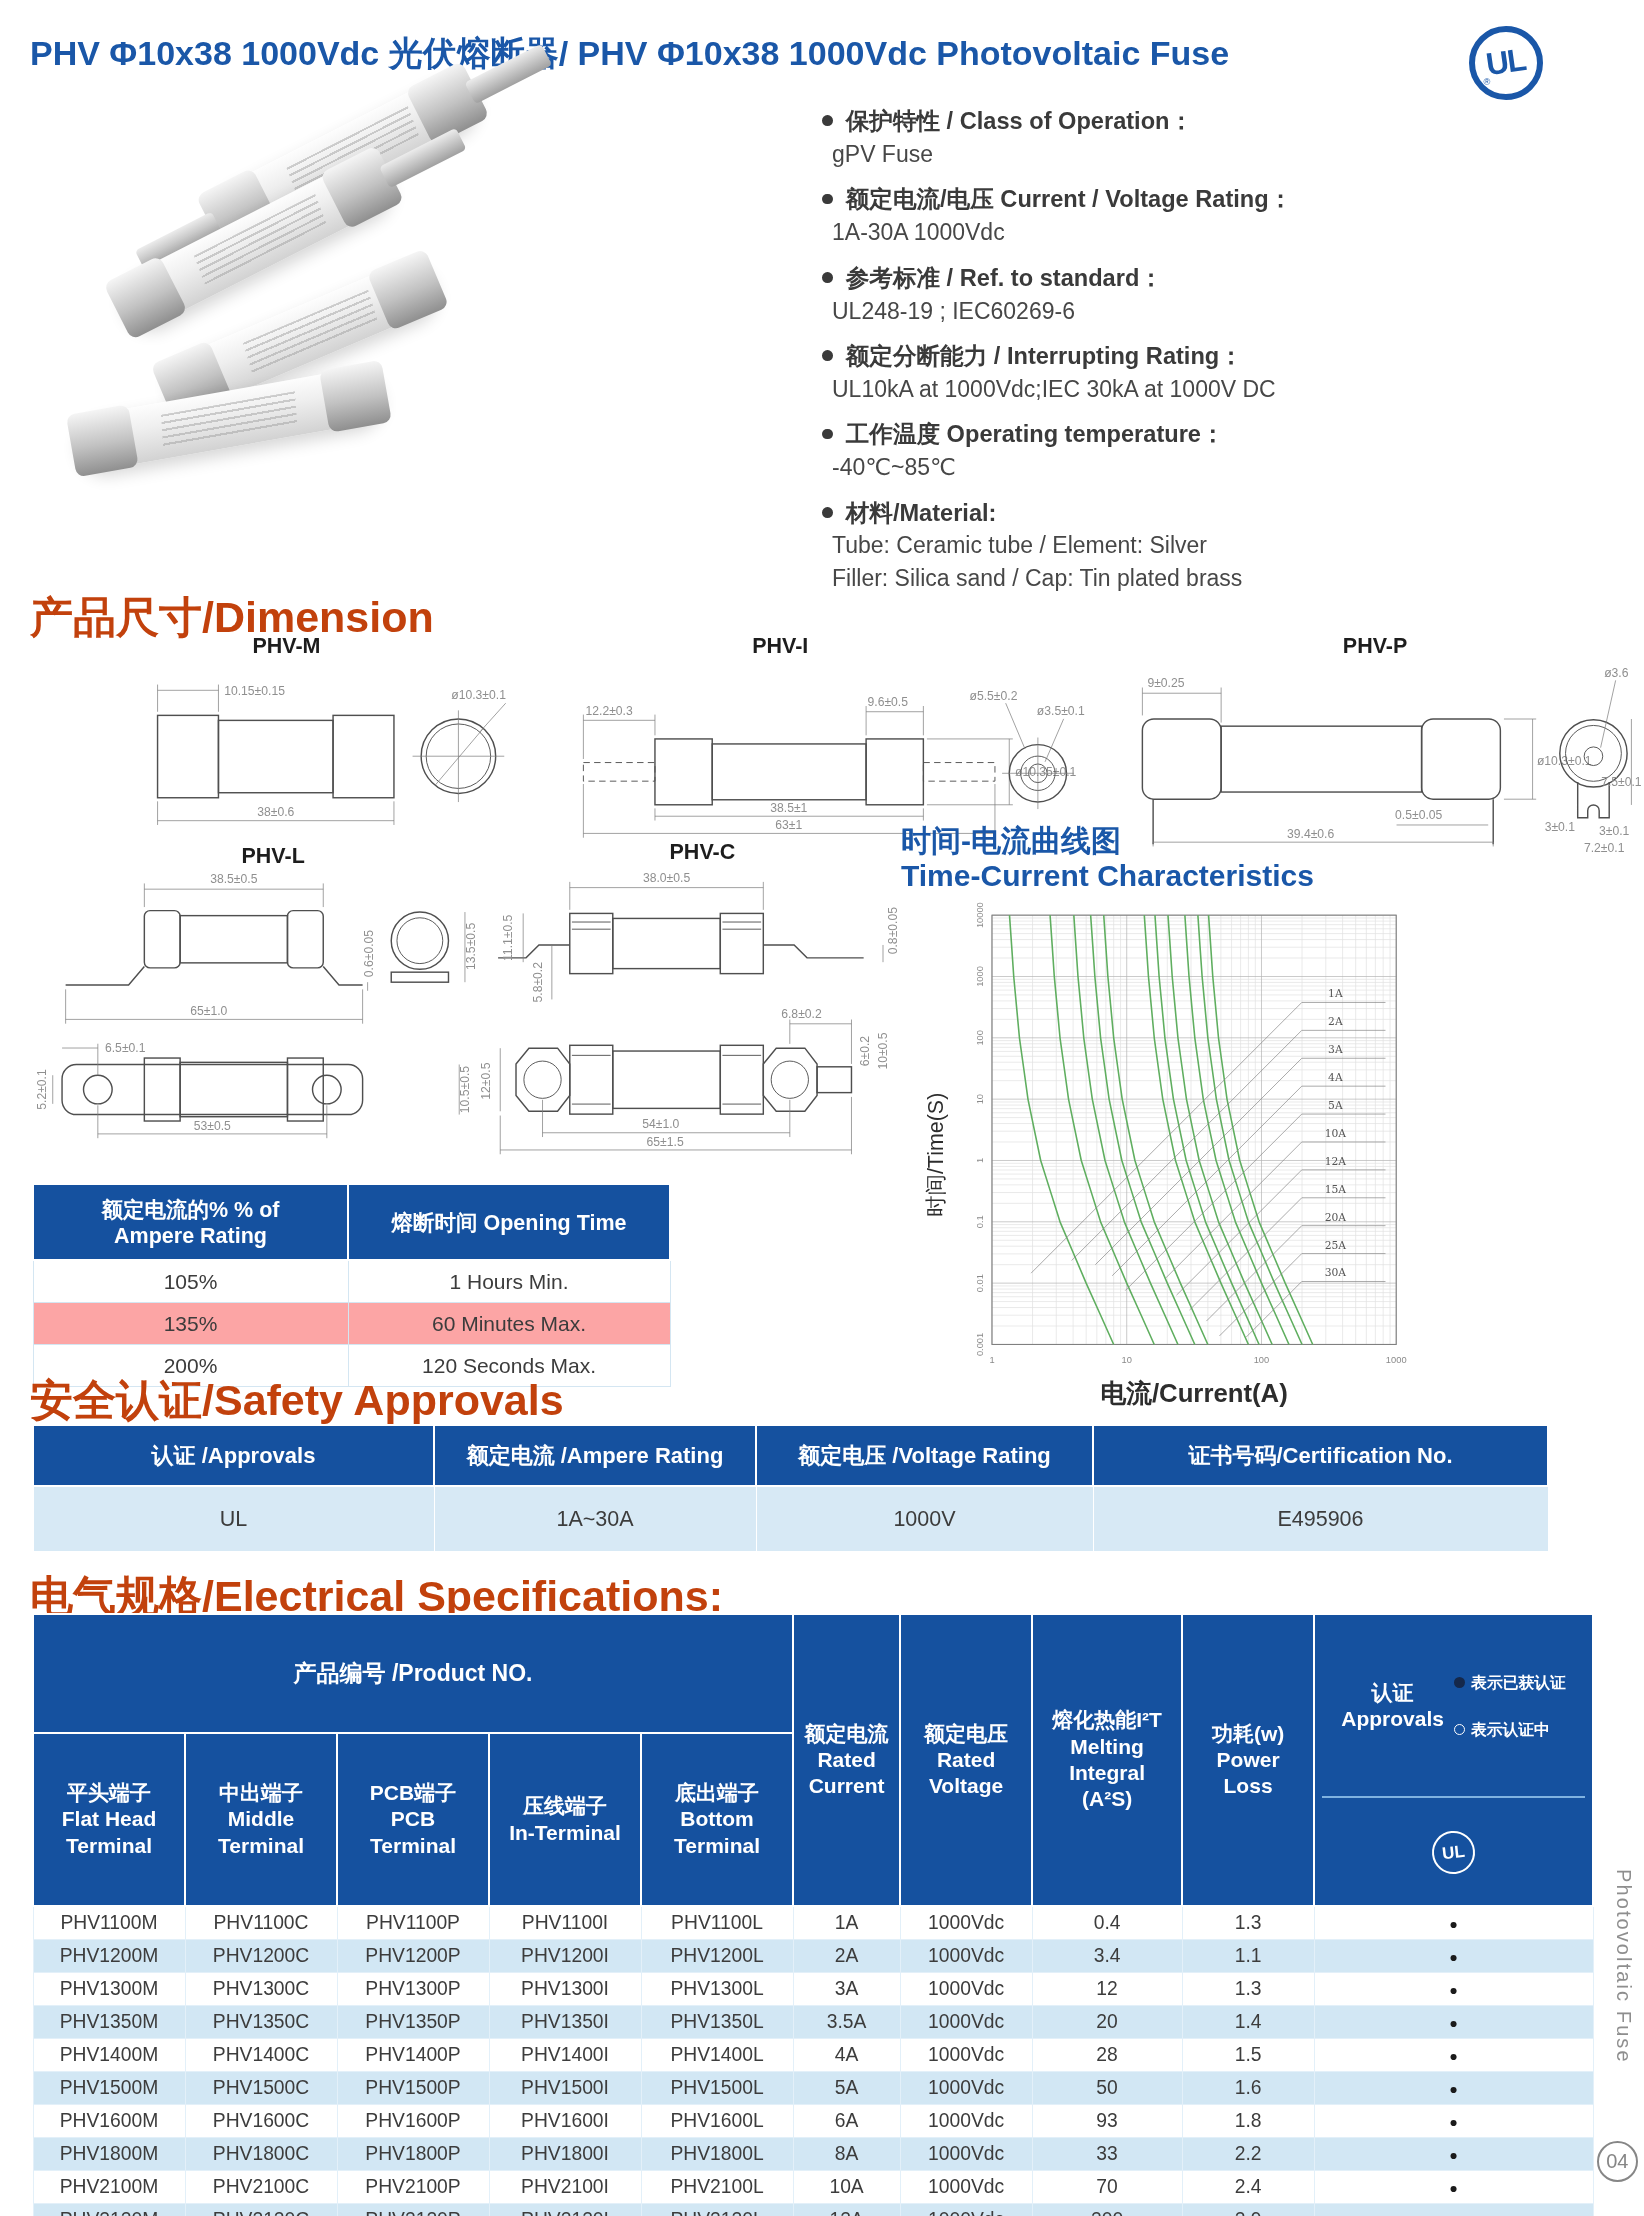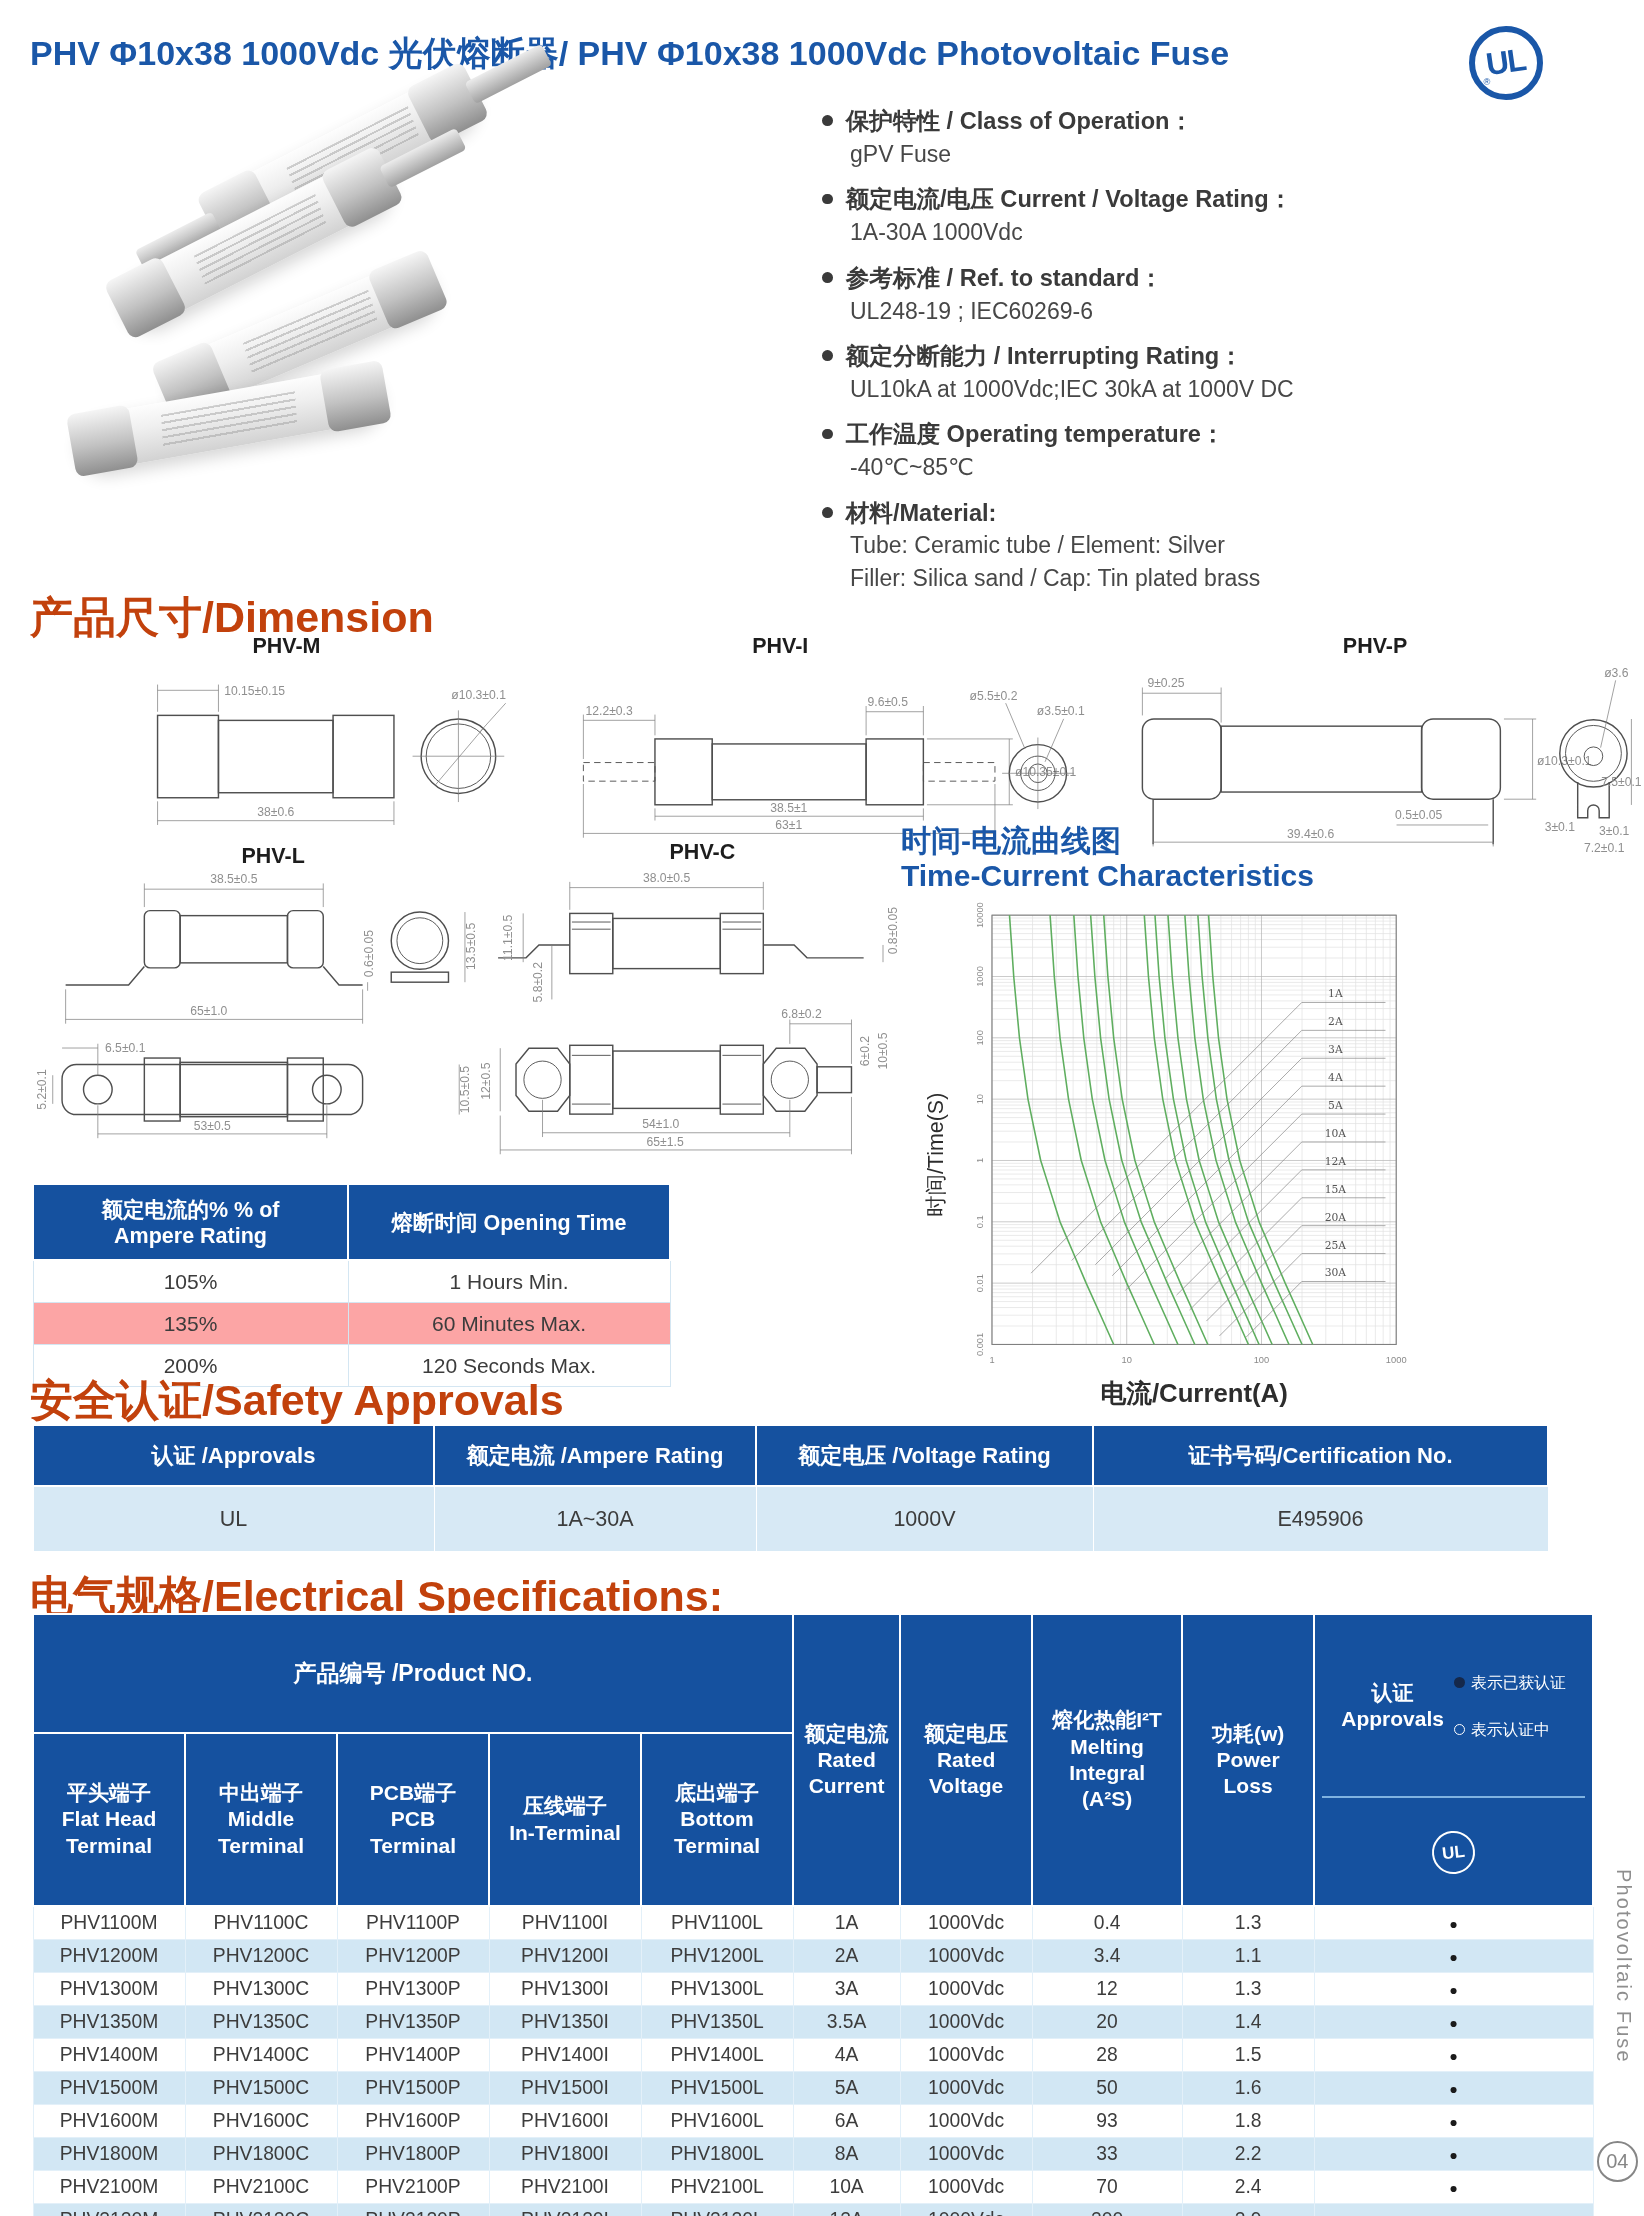--- a/index.html
+++ b/index.html
@@ -24,21 +24,21 @@
   .fuse .tab{position:absolute;top:17px;width:86px;height:24px;border-radius:4.3px;
         background:linear-gradient(180deg,#ececec,#a0a0a0);}
   .fuse .tab.l{left:-85px}.fuse .tab.r{right:-85px}
   .fuse .print{position:absolute;left:86px;top:11.5px;width:136px;height:33px;opacity:.45;transform:skewX(-6deg);
         background:repeating-linear-gradient(180deg,#9a9a9a 0 2.1px,transparent 2.1px 7.2px);}
   
   .features{position:absolute;left:822px;top:106px;width:573px;}
   .feature{margin-bottom:14.3px;}
   .f-head{display:flex;align-items:baseline;font-size:23.6px;font-weight:700;color:#3a3a3a;line-height:1.35;}
   .f-dot{flex:0 0 auto;width:10.7px;height:10.7px;border-radius:50%;background:#3a3a3a;margin-right:13px;transform:translateY(-2.9px);}
-  .f-val{margin-left:28px;font-size:23px;color:#474747;line-height:1.4;white-space:pre-line;}
+  .f-val{margin-left:10px;font-size:23px;color:#474747;line-height:1.4;white-space:pre-line;}
   
   .dwg{position:absolute;}
   .dtitle{font-size:30px;font-weight:700;fill:#1d1d1d;text-anchor:middle;}
   .ln{fill:none;stroke:#4f4f4f;stroke-width:2;}
   .lnt{fill:none;stroke:#4f4f4f;stroke-width:1.3;}
   .dash{stroke-dasharray:9 6;}
   .dl{stroke:#7c7c7c;stroke-width:1;}
   .dim{font-size:17px;fill:#8f8f8f;}
   .dimc{font-size:17px;fill:#8f8f8f;text-anchor:middle;}
   
@@ -62,21 +62,21 @@
   .sptable th.pn{height:61px;font-size:23px;}
   .sptable tr.t2 th{height:90px;}
   .sptable td{font-size:19.3px;height:30px;border:1.4px solid #e3f0f9;background:#fff;color:#3c3c3c;}
   .sptable tr.alt td{background:#d2e7f4;}
   .adot{display:inline-block;font-size:14.3px;color:#1b1b1b;line-height:1;}
   
   .ap-th{padding:0;}
   .ap-top{display:flex;align-items:center;justify-content:center;gap:10px;padding:5.7px 4.3px 2.9px 4.3px;}
   .ap-name{font-size:21px;white-space:pre-line;text-align:center;}
   .ap-leg{font-size:15.8px;font-weight:400;text-align:left;line-height:1.5;}
-  .ap-leg .row{display:flex;align-items:center;gap:5.7px;}
+  .ap-leg .row{display:flex;align-items:center;gap:5.7px;font-weight:bold;}
   .lg-dot{display:inline-block;width:11.5px;height:11.5px;border-radius:50%;}
   .lg-dot.f{background:#15284a;}
   .lg-dot.o{background:transparent;border:1.4px solid #fff;width:9.3px;height:9.3px;}
   .ap-div{height:0;border-top:2.1px solid #7fb2e0;margin:1.4px 7.2px;}
   .ul-mini{width:39px;height:39px;border:2.9px solid #fff;border-radius:50%;margin:5.7px auto 4.3px auto;
            display:flex;align-items:center;justify-content:center;font-size:17px;font-weight:800;color:#fff;transform:rotate(-6deg);}
   
   .side-text{position:absolute;right:10px;top:1869px;writing-mode:vertical-rl;font-size:20px;color:#8e8e8e;letter-spacing:2.1px;}
   .page-num{position:absolute;right:7.2px;top:2141px;width:37px;height:37px;border:2.1px solid #868686;border-radius:50%;
             display:flex;align-items:center;justify-content:center;font-size:20px;color:#868686;}

